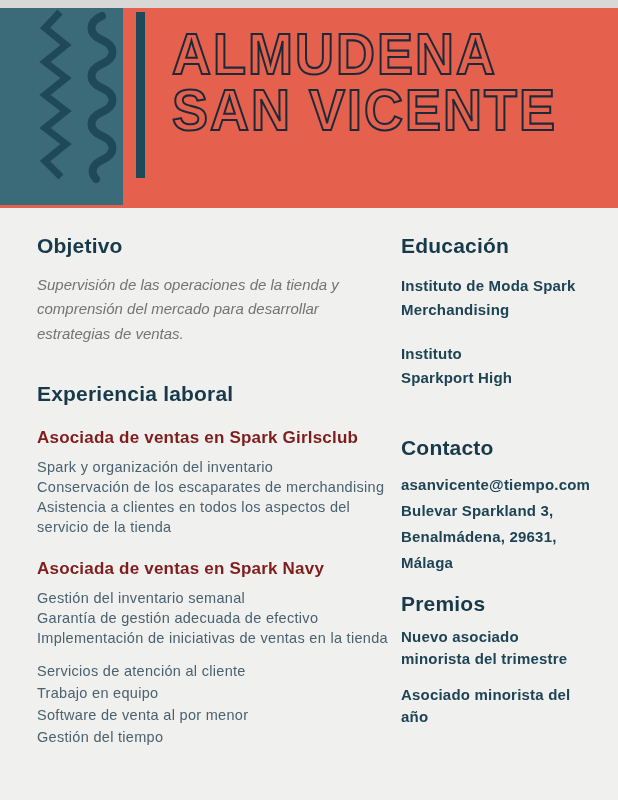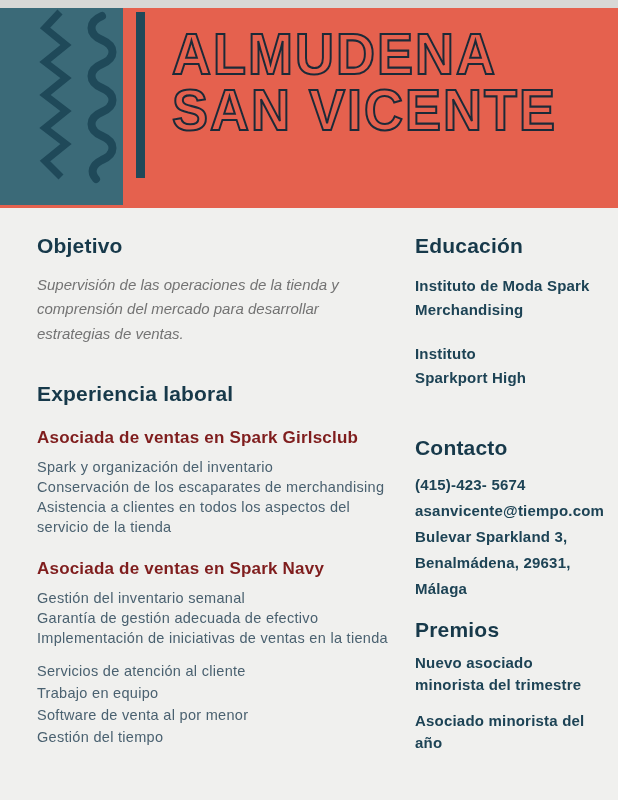--- a/index.html
+++ b/index.html
@@ -65,21 +65,21 @@
     top: 148px;
     left: 175px;
     font-size: 17px;
     color: #454b59;
     letter-spacing: 0.2px;
   }
 
   
   .resume-body { position: absolute; top: 200px; left: 0; width: 518px; height: 600px; }
   .col-left  { position: absolute; left: 37px;  top: 0; width: 358px; }
-  .col-right { position: absolute; left: 415px; top: 0; width: 175px; }
+  .col-right { position: absolute; left: 401px; top: 0; width: 175px; }
 
   h2.sec {
     font-size: 21px;
     font-weight: 700;
     color: #17394a;
     letter-spacing: 0.2px;
   }
   .mt-top { margin-top: 26px; }
 
   .objective-text {
@@ -196,21 +196,20 @@
     </div>
 
     <div class="col-right">
       <h2 class="sec mt-top">Educación</h2>
       <div class="edu-item">Instituto de Moda Spark Merchandising</div>
       <div class="edu-item">Instituto
 Sparkport High</div>
 
       <h2 class="sec contact-heading">Contacto</h2>
       <div class="contact-lines">
-        <div class="contact-line">(415)-423- 5674</div>
         <div class="contact-line">asanvicente@tiempo.com</div>
         <div class="contact-line">Bulevar Sparkland 3,</div>
         <div class="contact-line">Benalmádena, 29631,</div>
         <div class="contact-line">Málaga</div>
       </div>
 
       <h2 class="sec awards-heading">Premios</h2>
       <div class="award-item">Nuevo asociado minorista del trimestre</div>
       <div class="award-item">Asociado minorista del año</div>
     </div>

